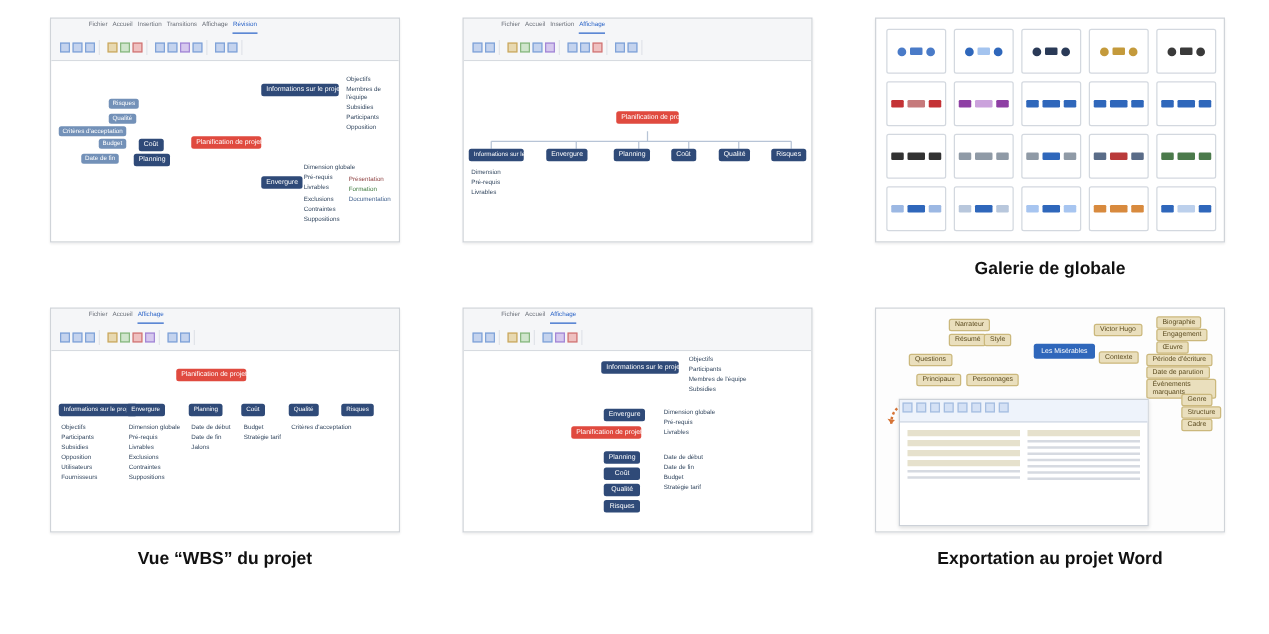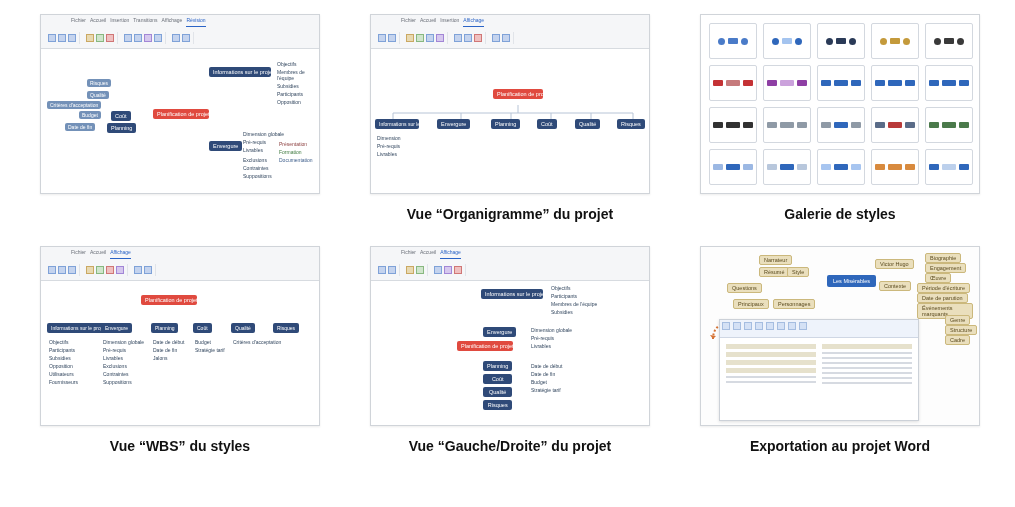--- a/index.html
+++ b/index.html
@@ -224,21 +224,20 @@
         <div class="node navy" style="left:166px;top:70px">Coût</div>
         <div class="node navy" style="left:204px;top:70px">Qualité</div>
         <div class="node navy" style="left:246px;top:70px">Risques</div>
         <div class="col" style="left:6px; top:86px">
           <div class="leaf">Dimension</div>
           <div class="leaf">Pré-requis</div>
           <div class="leaf">Livrables</div>
         </div>
       </div>
     </div>
-    <div class="caption">Vue “Organigramme” du projet</div>
   </div>
 
   <div class="cell">
     <div class="thumb">
       <div class="gal" id="gal">
           <div class="galthumb">
             <div class="mini">
               <div class="dot" style="background:#4a7bc8"></div>
               <div class="cbox" style="background:#4a7bc8"></div>
               <div class="dot" style="background:#4a7bc8"></div>
@@ -372,21 +371,21 @@
           </div>
           <div class="galthumb">
             <div class="mini">
               <div class="cbox" style="background:#2f67bb"></div>
               <div class="cbox" style="width:14px;background:#bcd0ec"></div>
               <div class="cbox" style="background:#2f67bb"></div>
             </div>
           </div>
         </div>
     </div>
-    <div class="caption">Galerie de styles</div>
+    <div class="caption">Galerie de globale</div>
   </div>
 
   <div class="cell">
     <div class="thumb">
       <div class="ribbon">
         <div class="tabs">
           <span>Fichier</span>
           <span>Accueil</span>
           <span class="act">Affichage</span>
         </div>
@@ -444,21 +443,21 @@
               <div class="leaf">Budget</div>
               <div class="leaf">Stratégie tarif</div>
             </div>
             <div class="col" style="left: 192px; top: 58px;">
               <div class="leaf">Critères d'acceptation</div>
             </div>
             <div class="col" style="left: 234px; top: 58px;"></div>
           </div>
       </div>
     </div>
-    <div class="caption">Vue “WBS” du styles</div>
+    <div class="caption">Vue “WBS” du projet</div>
   </div>
 
   <div class="cell">
     <div class="thumb">
       <div class="ribbon">
         <div class="tabs">
           <span>Fichier</span>
           <span>Accueil</span>
           <span class="act">Affichage</span>
         </div>
@@ -502,21 +501,20 @@
           <div class="leaf">Livrables</div>
         </div>
         <div class="col" style="left:160px; top:82px">
           <div class="leaf">Date de début</div>
           <div class="leaf">Date de fin</div>
           <div class="leaf">Budget</div>
           <div class="leaf">Stratégie tarif</div>
         </div>
       </div>
     </div>
-    <div class="caption">Vue “Gauche/Droite” du projet</div>
   </div>
 
   <div class="cell">
     <div class="thumb">
       <div class="expwrap">
         <div class="mminset">
           <div class="mmnode mmcenter" style="left:120px; top:22px;">Les Misérables</div>
           <div class="mmnode" style="left:168px; top:6px;">Victor Hugo</div>
           <div class="mmnode" style="left:52px; top:2px;">Narrateur</div>
           <div class="mmnode" style="left:52px; top:14px;">Résumé</div>

